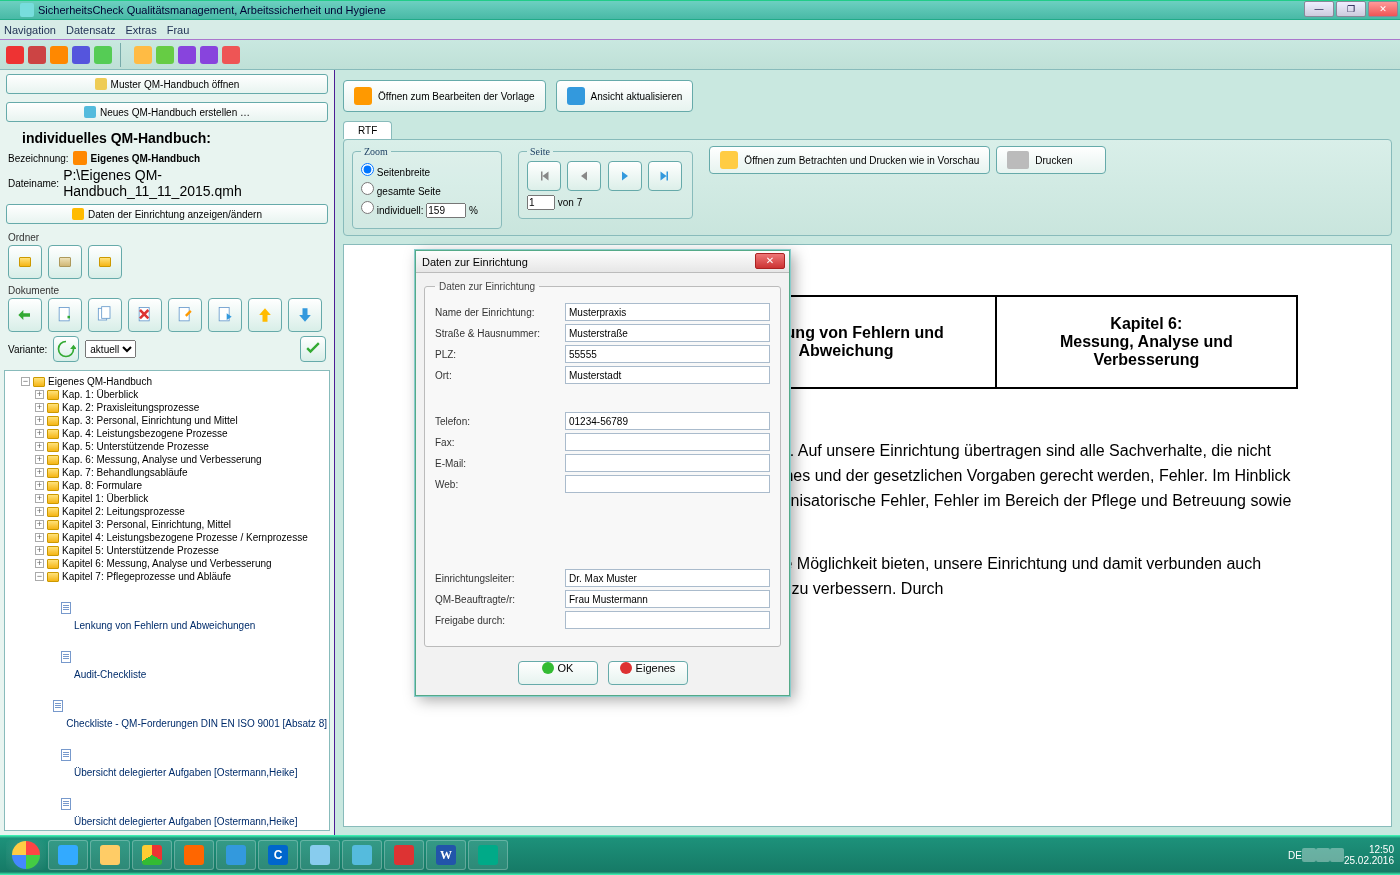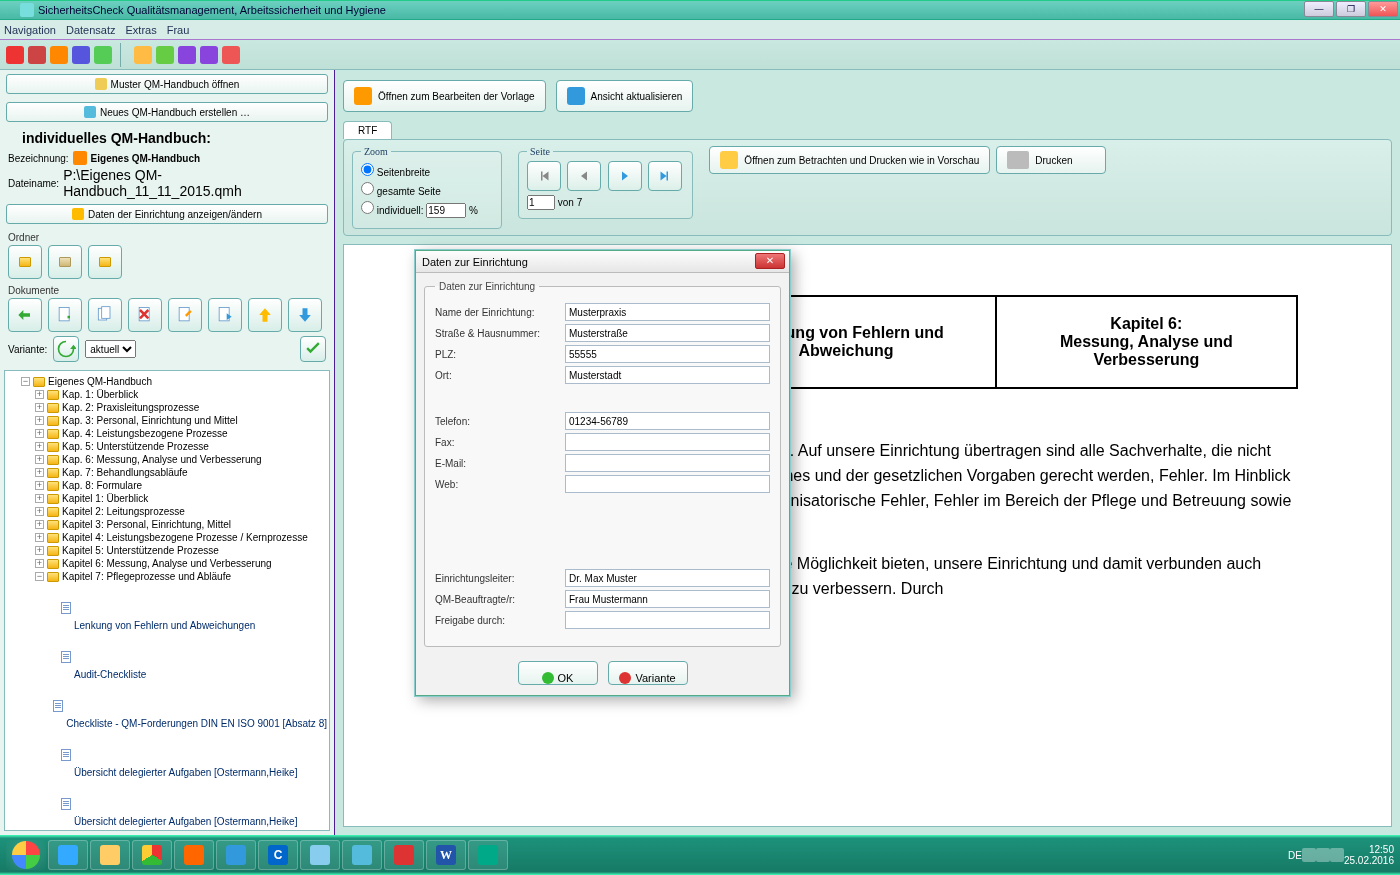--- a/index.html
+++ b/index.html
@@ -78,21 +78,21 @@
   .modal { position:absolute; left:415px; top:250px; width:375px; background:#f2f2f2; border:1px solid #5a8; box-shadow:0 0 0 1px #8cc, 4px 4px 14px rgba(0,0,0,.35); z-index:50;}
   .modal .m-title { height:22px; background:linear-gradient(#fdfdfd,#e6e6e6); border-bottom:1px solid #bbb; display:flex; align-items:center; padding:0 6px; font-size:11px; position:relative;}
   .modal .m-close { position:absolute; right:4px; top:2px; width:30px; height:16px; background:linear-gradient(#e77,#c33); border:1px solid #a22; border-radius:2px; color:#fff; font-size:10px; text-align:center; line-height:14px;}
   .modal fieldset { margin:8px; border:1px solid #bbb; border-radius:3px; padding:8px 10px 14px 10px; background:#f8f8f8;}
   .modal legend { font-size:10px; color:#444; padding:0 4px;}
   .m-row { display:flex; align-items:center; margin:3px 0; font-size:10px;}
   .m-row label { width:130px; color:#333;}
   .m-row input { flex:1; height:18px; font-size:10px; border:1px solid #abc; padding:0 3px; background:#fff;}
   .m-gap { height:22px;}
   .m-buttons { display:flex; justify-content:center; gap:10px; padding:6px 0 10px 0;}
-  .m-buttons button { width:80px; height:24px; font-size:11px; border:1px solid #6aa; border-radius:4px; background:linear-gradient(#fff,#e6f3ef); display:flex; align-items:flex-end; justify-content:center; gap:4px;}
+  .m-buttons button { width:80px; height:24px; font-size:11px; border:1px solid #6aa; border-radius:4px; background:linear-gradient(#fff,#e6f3ef); display:flex; align-items:flex-start; justify-content:center; gap:4px;}
   .chk { width:12px;height:12px;border-radius:6px;background:#3b3;display:inline-block;}
   .crs { width:12px;height:12px;border-radius:6px;background:#d33;display:inline-block;}
 
   
   .taskbar { position:absolute; left:0; right:0; bottom:0; height:40px; background:linear-gradient(#4fb,#1d917a 8%,#167a66 92%,#4fb); display:flex; align-items:center; padding:0 6px; gap:2px;}
   .start { width:40px; height:30px; border-radius:4px; background:radial-gradient(circle at 50% 50%,#fff2,#0000); display:flex; align-items:center; justify-content:center;}
   .start .orb{width:28px;height:28px;border-radius:14px;background:conic-gradient(#f44 0 25%,#4c4 0 50%,#48f 0 75%,#fc4 0);}
   .task { width:40px; height:30px; border:1px solid rgba(255,255,255,.25); border-radius:3px; background:rgba(255,255,255,.1); display:flex; align-items:center; justify-content:center;}
   .task .ti{width:20px;height:20px;border-radius:3px;}
   .tray { margin-left:auto; display:flex; align-items:center; color:#fff; font-size:10px;}
@@ -505,21 +505,21 @@
         <input value="" style="">
       </div>
   </fieldset>
   <div class="m-buttons">
     <button>
         <span class="chk"></span>
         <span>OK</span>
       </button>
     <button>
         <span class="crs"></span>
-        <span>Variante</span>
+        <span>Eigenes</span>
       </button>
   </div>
 </div>
 
 <div class="taskbar">
   <div class="start">
       <div class="orb"></div>
     </div>
   <div class="task">
       <div class="ti" style="background:#3af"></div>

